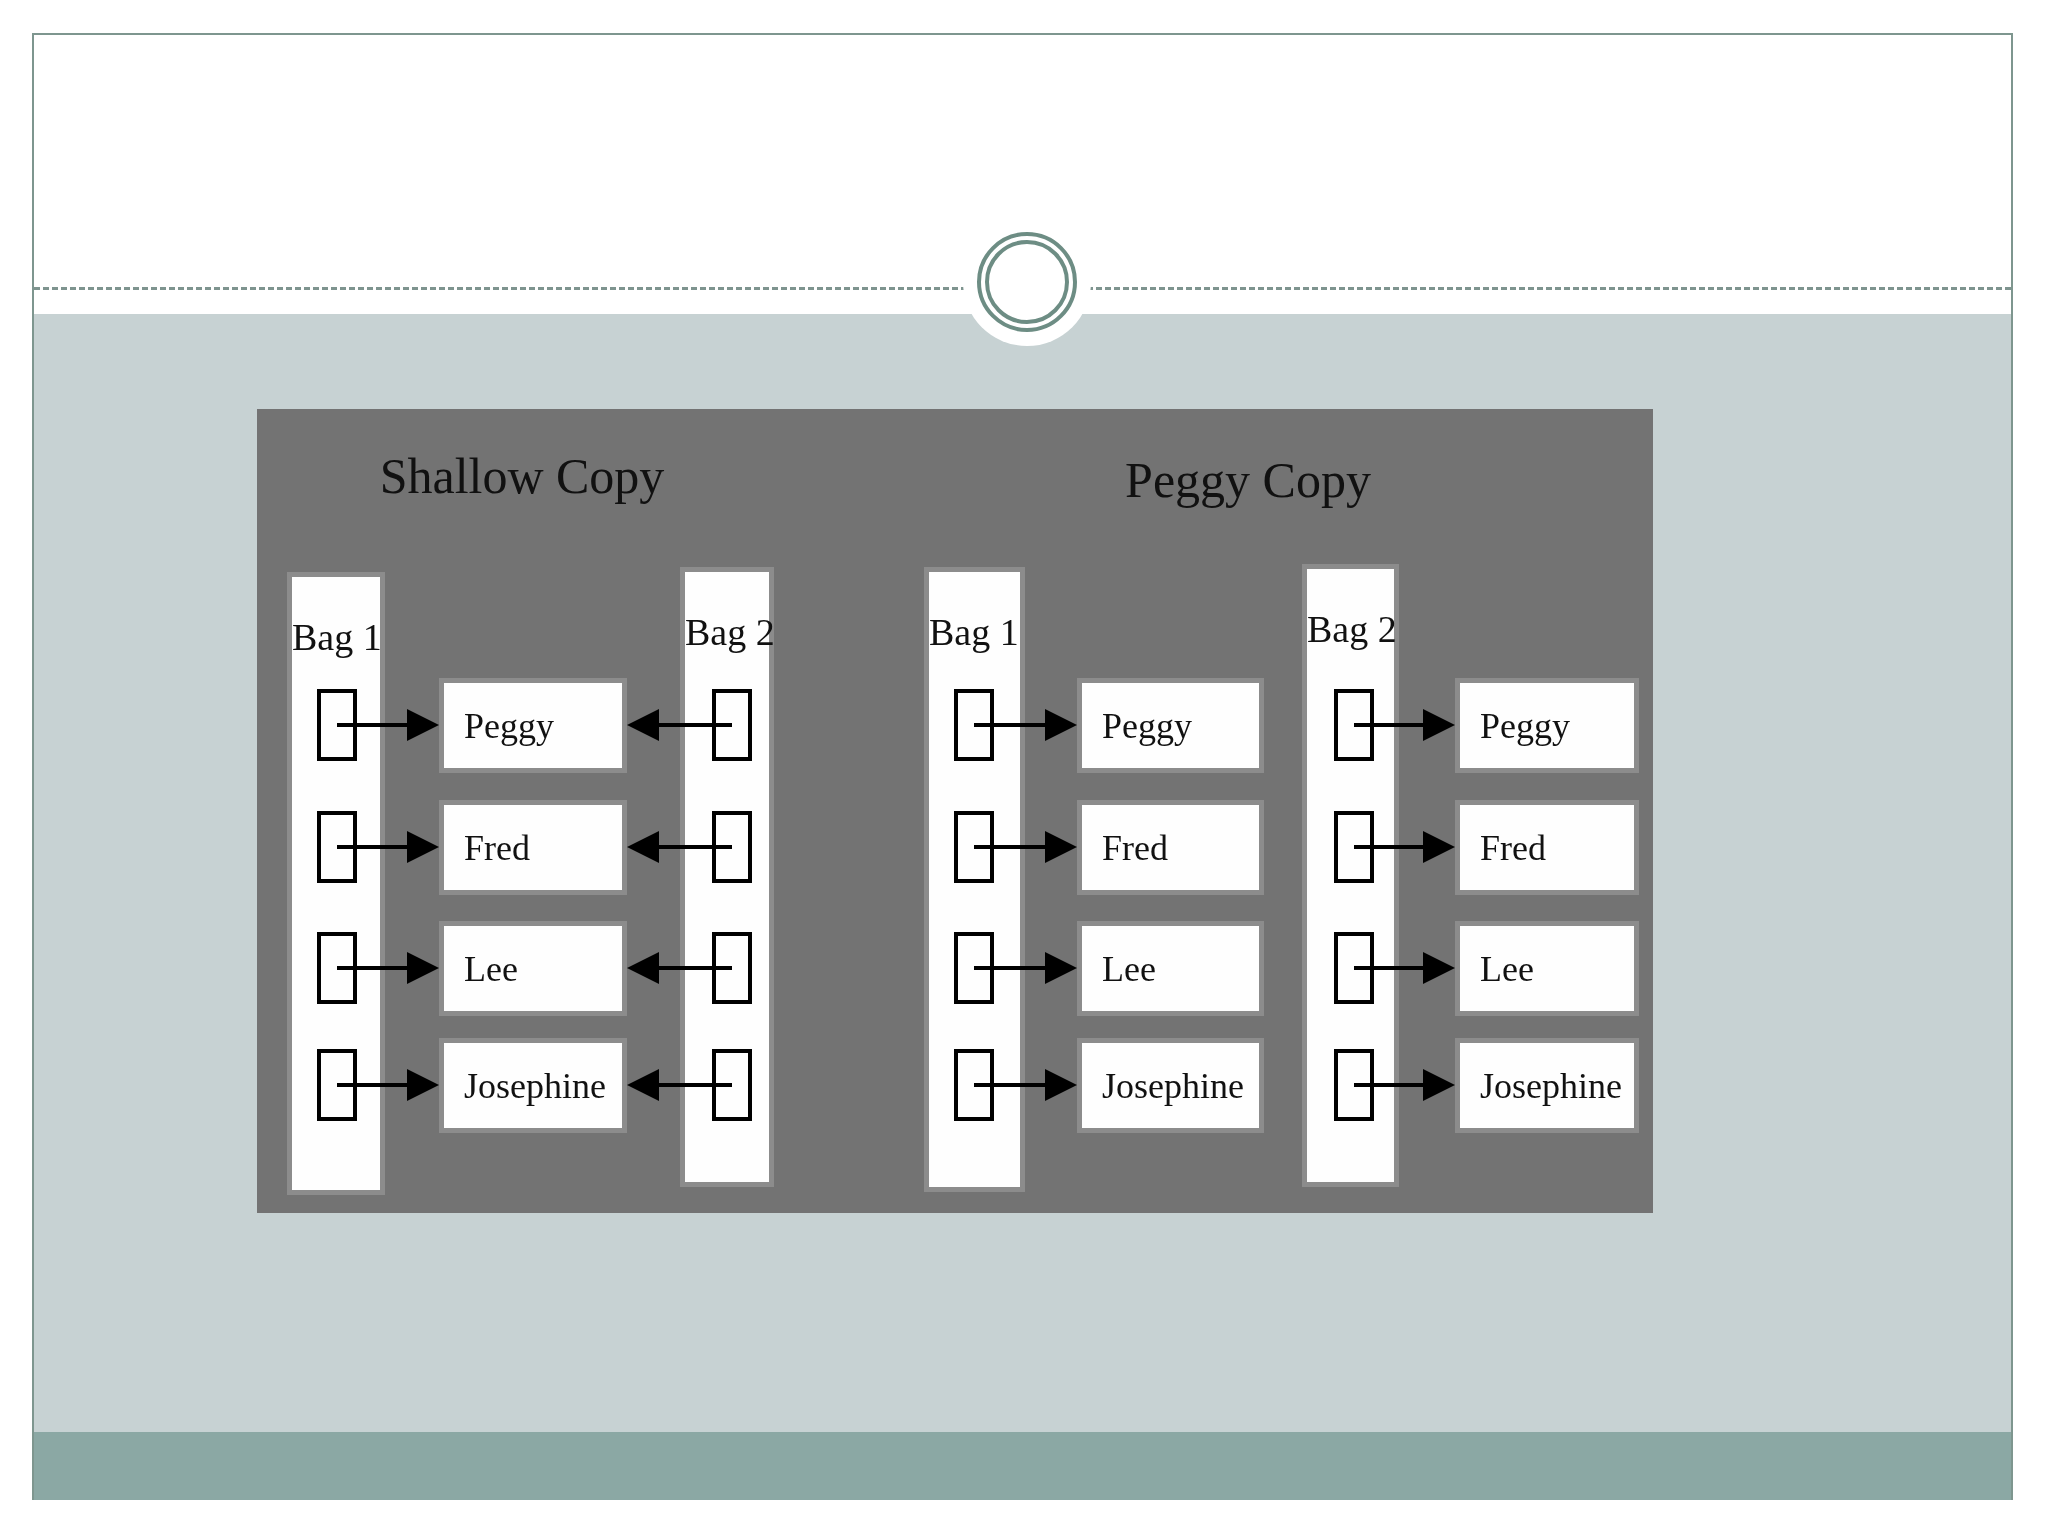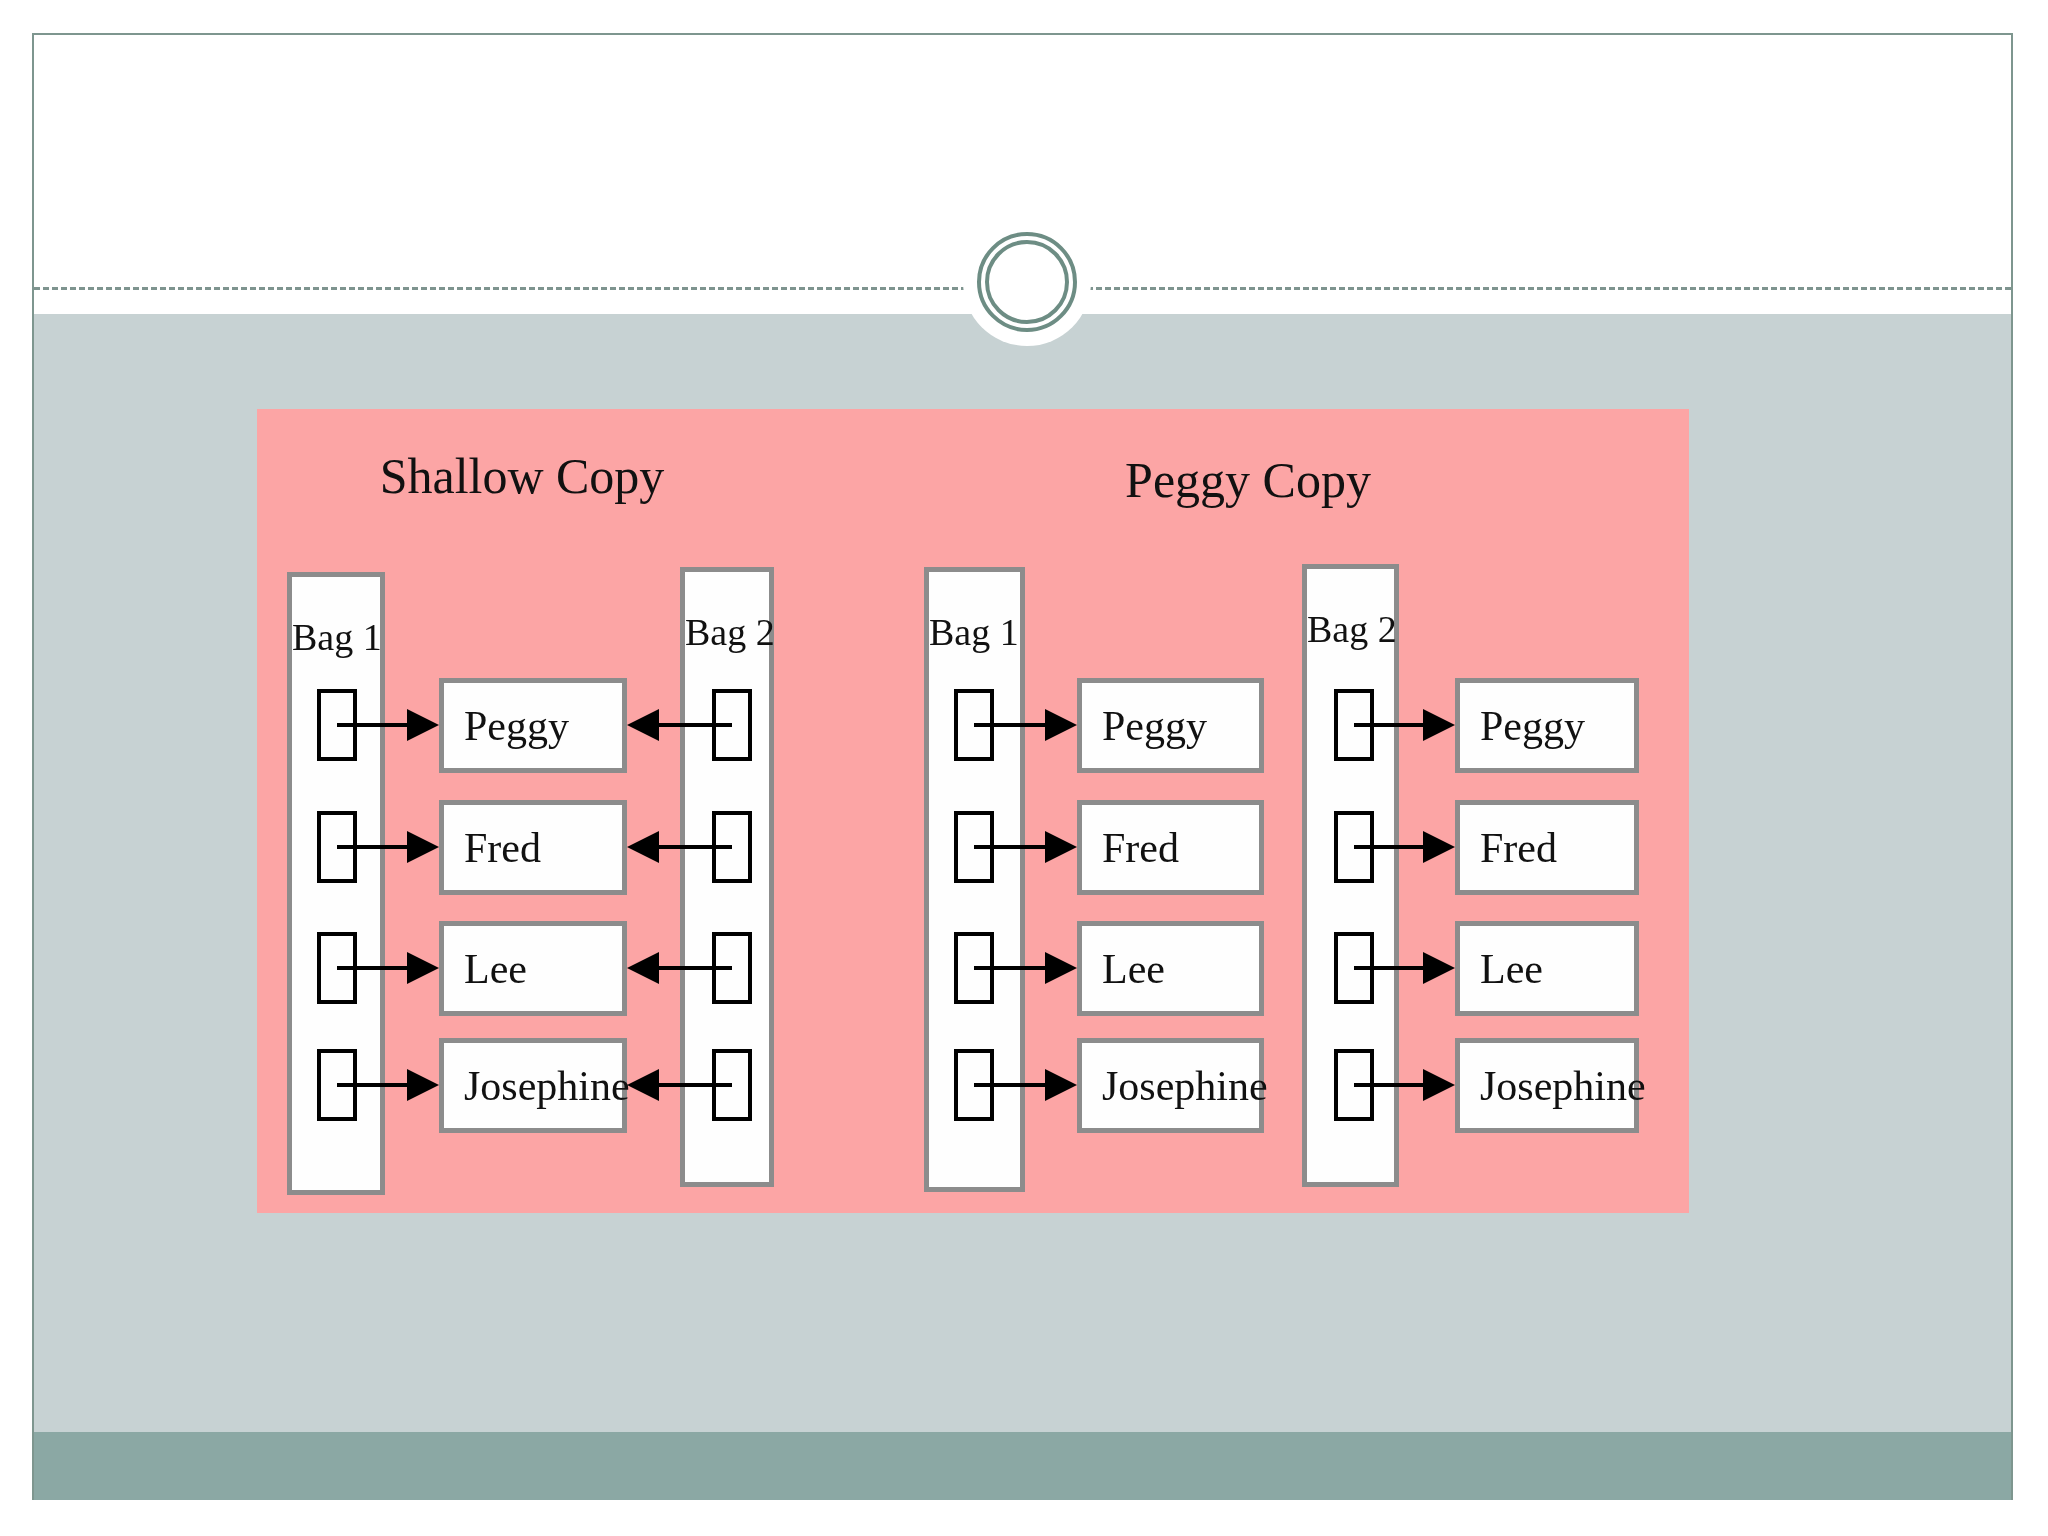--- a/index.html
+++ b/index.html
@@ -13,31 +13,31 @@
          background:var(--content-band,#c7d2d3);z-index:0;}
   .footer-band{position:absolute;left:0;top:1397px;width:100%;height:68px;
          background:var(--footer-band,#8ba8a4);z-index:0;}
   .ornament{position:absolute;left:929px;top:183px;width:128px;height:128px;
          background:#ffffff;border-radius:50%;z-index:2;}
   .ring{position:absolute;border-radius:50%;box-sizing:border-box;
          border:4px solid var(--ornament-ring,#6d8d84);background:transparent;}
   .ring.outer{left:14px;top:14px;width:100px;height:100px;}
   .ring.inner{left:22px;top:22px;width:84px;height:84px;}
   .panel{position:absolute;left:223px;top:374px;width:1396px;height:804px;
-         background:#fca5a5;z-index:3;padding-left:36px;}
+         background:#737373;z-index:3;}
   .title{position:absolute;font-size:50px;line-height:1.1;white-space:nowrap;
          transform:translateX(-50%);color:#111;}
   .bagcol{position:absolute;box-sizing:border-box;background:#fefefe;
           border:5px solid var(--box-border,#8c8c8c);}
   .baglabel{position:absolute;left:0;top:38px;width:100%;text-align:left;
           font-size:38px;color:#111;white-space:nowrap;}
   .objbox{position:absolute;box-sizing:border-box;height:95px;background:#fefefe;
           border:5px solid var(--box-border,#8c8c8c);}
   .objlabel{position:absolute;left:20px;top:0;height:85px;display:flex;align-items:center;
-          font-size:42px;color:#111;white-space:nowrap;}
+          font-size:36px;color:#111;white-space:nowrap;}
   .cell{position:absolute;width:40px;height:72px;box-sizing:border-box;
           background:#fefefe;border:4px solid #000;}
   .shaft{position:absolute;height:4px;background:#000;}
   .head-r{position:absolute;width:0;height:0;
           border-top:16px solid transparent;border-bottom:16px solid transparent;
           border-left:32px solid #000;}
   .head-l{position:absolute;width:0;height:0;
           border-top:16px solid transparent;border-bottom:16px solid transparent;
           border-right:32px solid #000;}
 </style>

